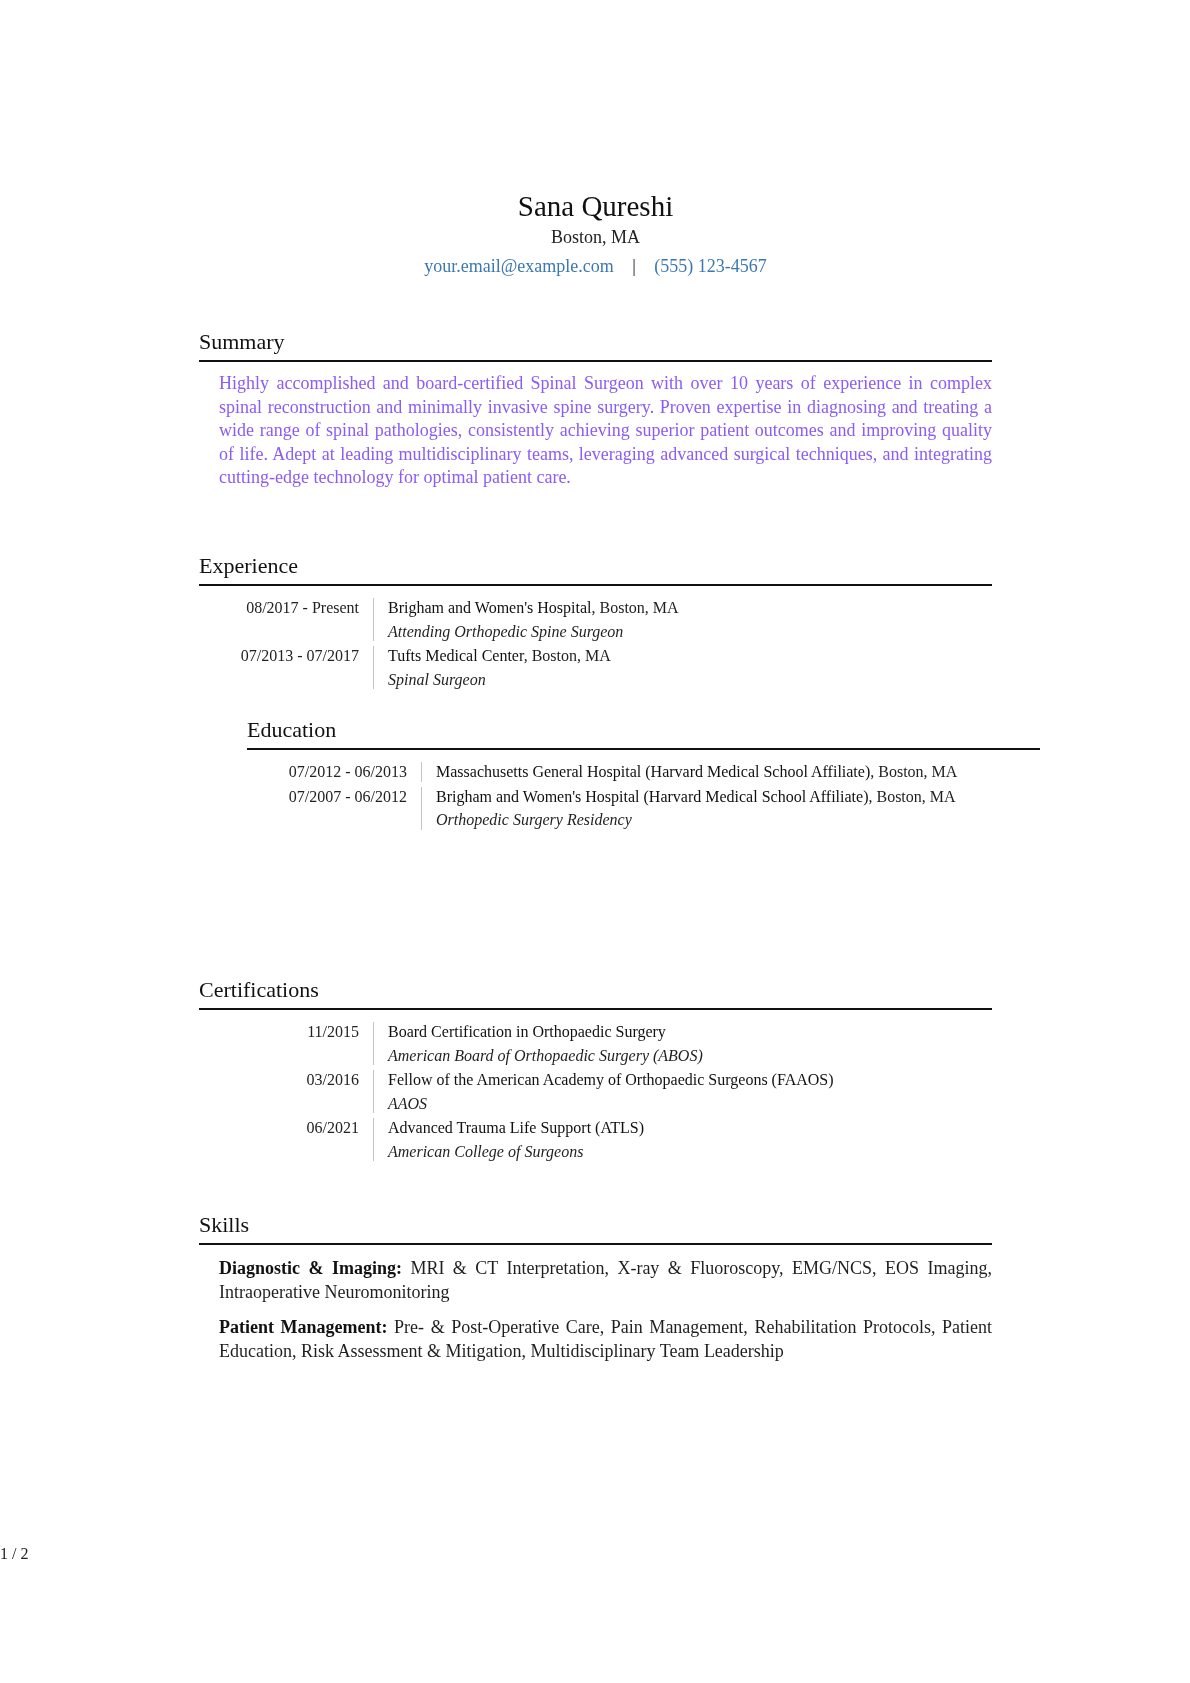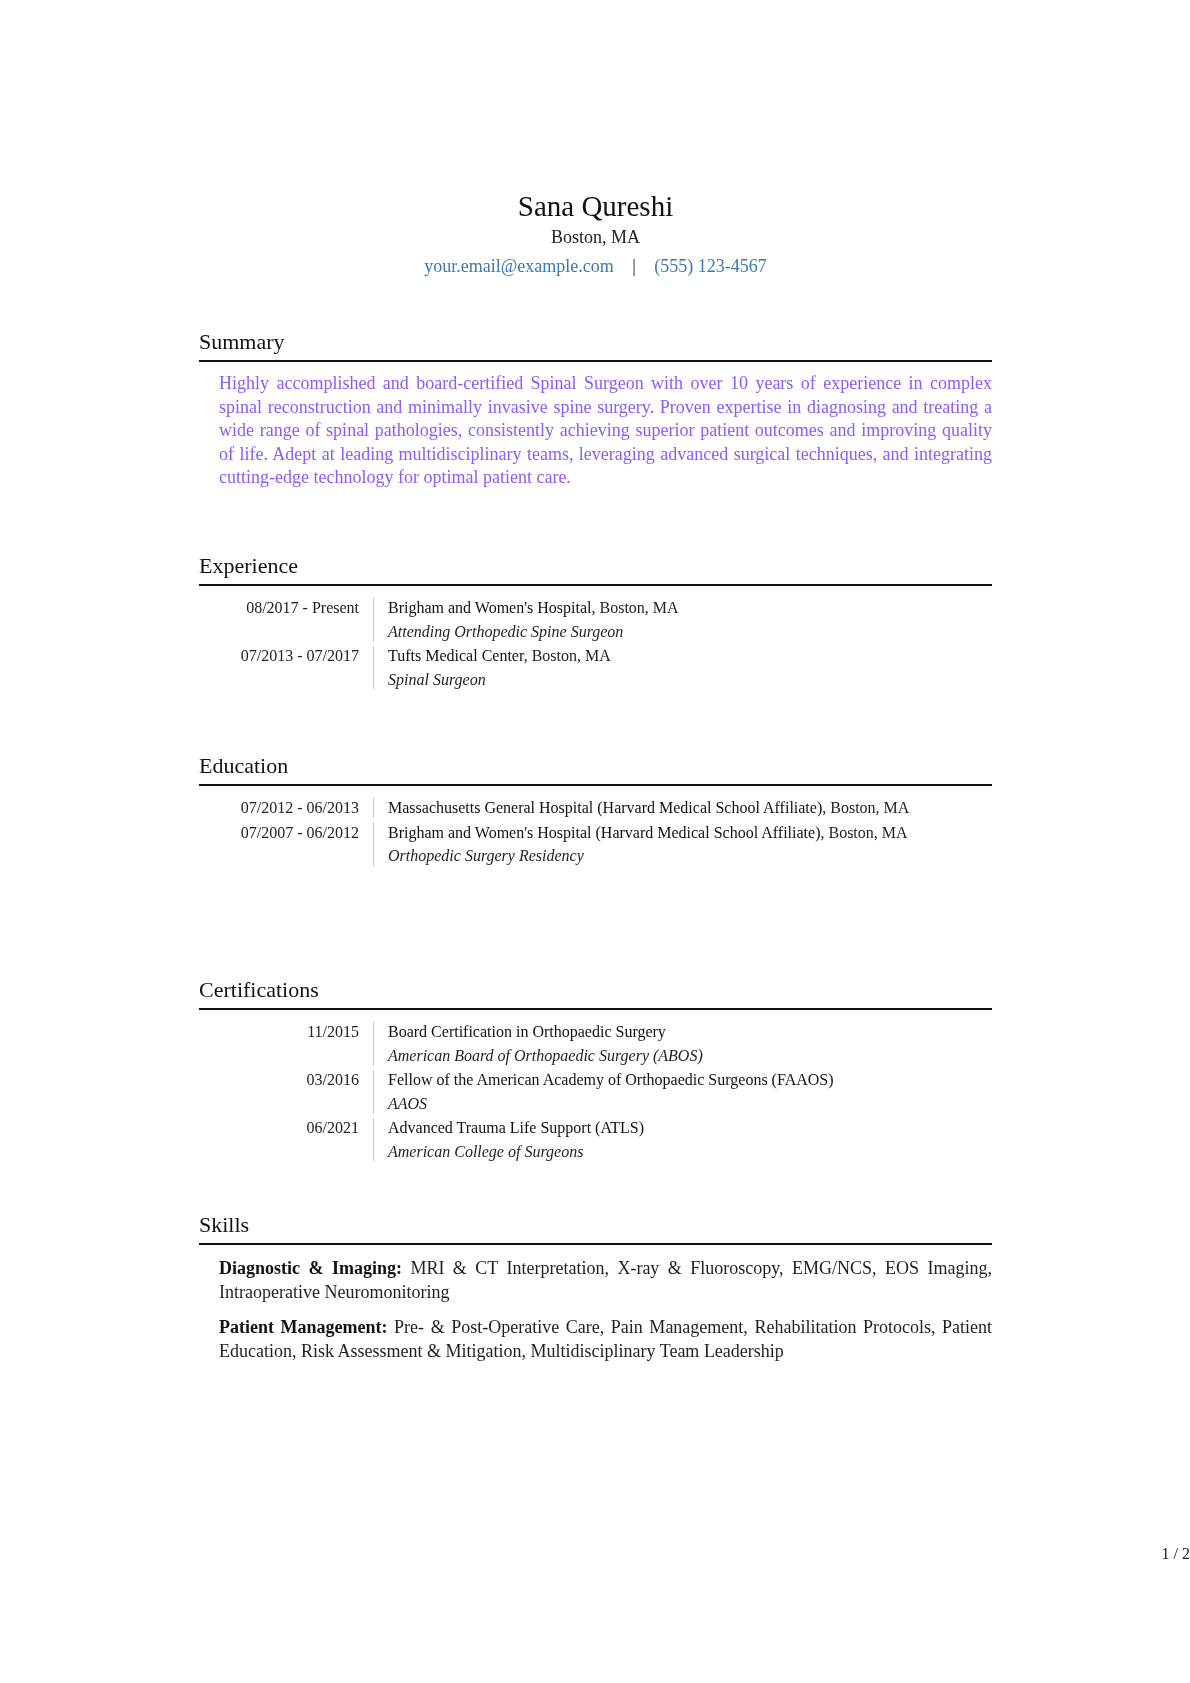--- a/index.html
+++ b/index.html
@@ -135,21 +135,21 @@
     .skill .label {
       font-weight: bold;
       color: #111;
     }
 
     .page-number {
       position: absolute;
       left: 0;
       width: 1190px;
       top: 1545px;
-      text-align: right;
+      text-align: left;
       font-size: 16px;
       color: #222;
     }
   </style>
 </head>
 <body>
 
 <div class="page">
 
   <div class="header">
@@ -184,21 +184,21 @@
         <div class="date">07/2013 - 07/2017</div>
         <div class="vline"></div>
         <div class="body">
           <span class="org">Tufts Medical Center</span><span>, Boston, MA</span>
           <span class="role">Spinal Surgeon</span>
         </div>
       </div>
     </div>
   </div>
 
-  <div class="section" style="top: 752px;">
+  <div class="section" style="top: 716px; margin-left: 48px;">
     <h2 class="section-title">Education</h2>
     <div class="rule"></div>
     <div class="entries">
       <div class="entry">
         <div class="date">07/2012 - 06/2013</div>
         <div class="vline"></div>
         <div class="body">
           <span class="org">Massachusetts General Hospital (Harvard Medical School Affiliate)</span><span>, Boston, MA</span>
         </div>
       </div>

